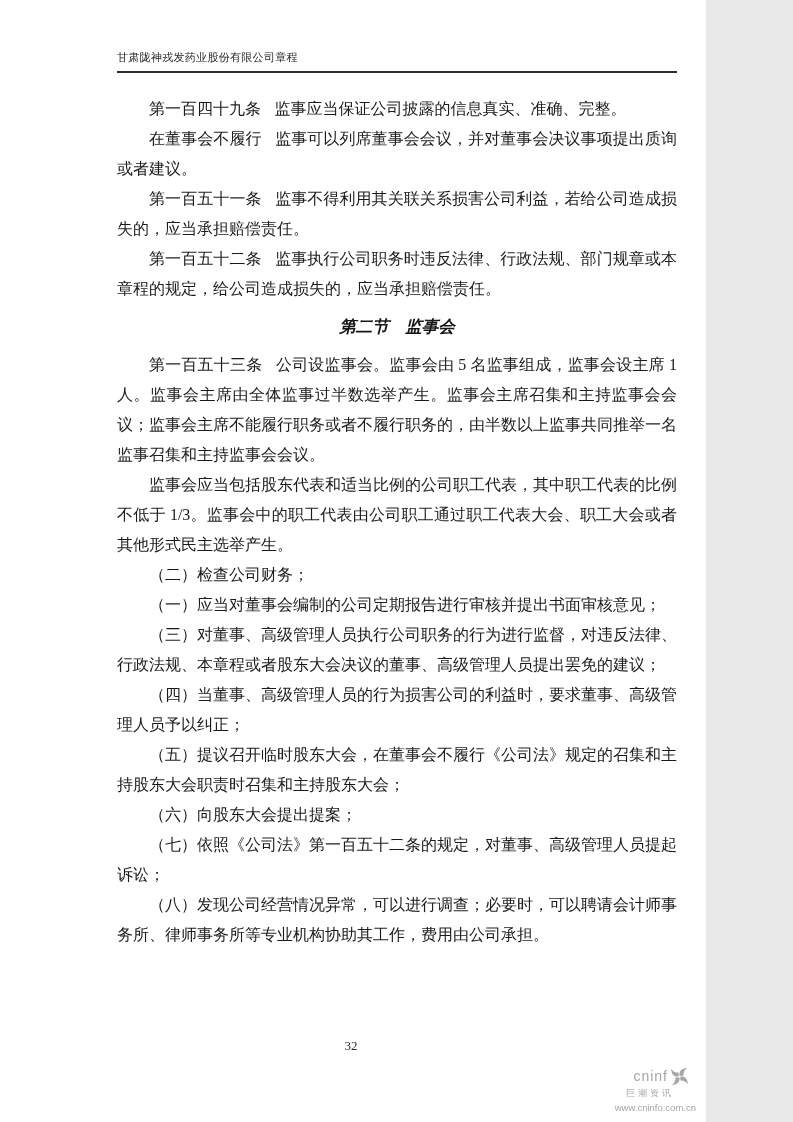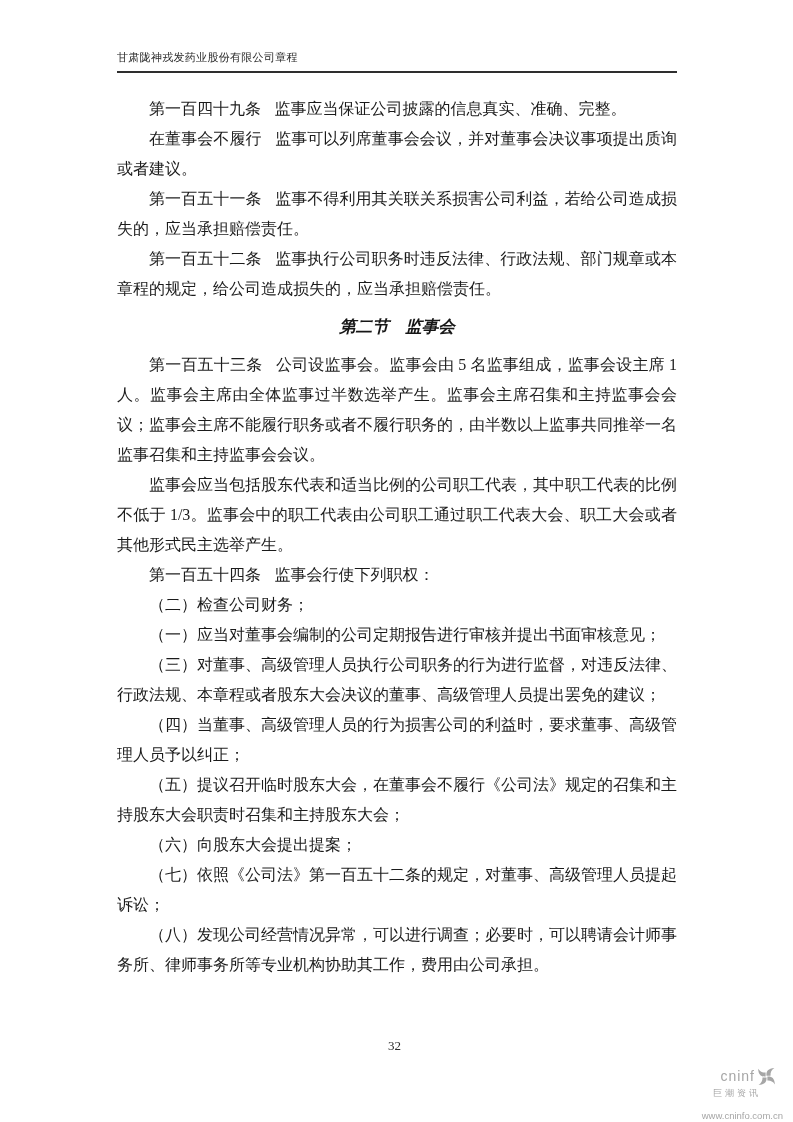--- a/index.html
+++ b/index.html
@@ -3,21 +3,21 @@
 <meta charset="utf-8">
 <style>
   html, body { margin: 0; padding: 0; }
   body {
     width: 793px; height: 1122px;
     background: #e9e9e9;
     font-family: "Liberation Serif", "DejaVu Serif", serif;
   }
   .page {
     position: relative;
-    width: 793px; height: 1122px;
+    width: 706px; height: 1122px;
     background: #ffffff;
     overflow: hidden;
   }
   .header {
     position: absolute;
     left: 117px; top: 50px;
     width: 560px;
     border-bottom: 2px solid #2e2e2e;
     padding-bottom: 6px;
   }
@@ -88,21 +88,21 @@
     font-size: 9px;
     letter-spacing: 3px;
     color: #a6a6a6;
     padding-right: 26px;
     margin-top: 2px;
   }
   .wm-url {
     font-size: 9.5px;
     color: #a6a6a6;
     padding-right: 4px;
-    margin-top: 12px;
+    margin-top: 4px;
   }
 </style>
 </head>
 <body>
 
 <div class="page">
 
   <div class="header">
     <div class="header-title">甘肃陇神戎发药业股份有限公司章程</div>
   </div>
@@ -116,21 +116,20 @@
     <p class="para"><span class="num">第一百五十一条</span><span>监事不得利用其关联关系损害公司利益，若给公司造成损失的，应当承担赔偿责任。</span></p>
 
     <p class="para"><span class="num">第一百五十二条</span><span>监事执行公司职务时违反法律、行政法规、部门规章或本章程的规定，给公司造成损失的，应当承担赔偿责任。</span></p>
 
     <h2 class="section-heading">第二节　监事会</h2>
 
     <p class="para"><span class="num">第一百五十三条</span><span>公司设监事会。监事会由 5 名监事组成，监事会设主席 1 人。监事会主席由全体监事过半数选举产生。监事会主席召集和主持监事会会议；监事会主席不能履行职务或者不履行职务的，由半数以上监事共同推举一名监事召集和主持监事会会议。</span></p>
 
     <p class="para">监事会应当包括股东代表和适当比例的公司职工代表，其中职工代表的比例不低于 1/3。监事会中的职工代表由公司职工通过职工代表大会、职工大会或者其他形式民主选举产生。</p>
 
-    <p class="para"><span class="num">第一百五十四条</span><span>监事会行使下列职权：</span></p>
 
     <p class="para">（二）检查公司财务；</p>
     <p class="para">（一）应当对董事会编制的公司定期报告进行审核并提出书面审核意见；</p>
     <p class="para">（三）对董事、高级管理人员执行公司职务的行为进行监督，对违反法律、行政法规、本章程或者股东大会决议的董事、高级管理人员提出罢免的建议；</p>
     <p class="para">（四）当董事、高级管理人员的行为损害公司的利益时，要求董事、高级管理人员予以纠正；</p>
     <p class="para">（五）提议召开临时股东大会，在董事会不履行《公司法》规定的召集和主持股东大会职责时召集和主持股东大会；</p>
     <p class="para">（六）向股东大会提出提案；</p>
     <p class="para">（七）依照《公司法》第一百五十二条的规定，对董事、高级管理人员提起诉讼；</p>
     <p class="para">（八）发现公司经营情况异常，可以进行调查；必要时，可以聘请会计师事务所、律师事务所等专业机构协助其工作，费用由公司承担。</p>
 

